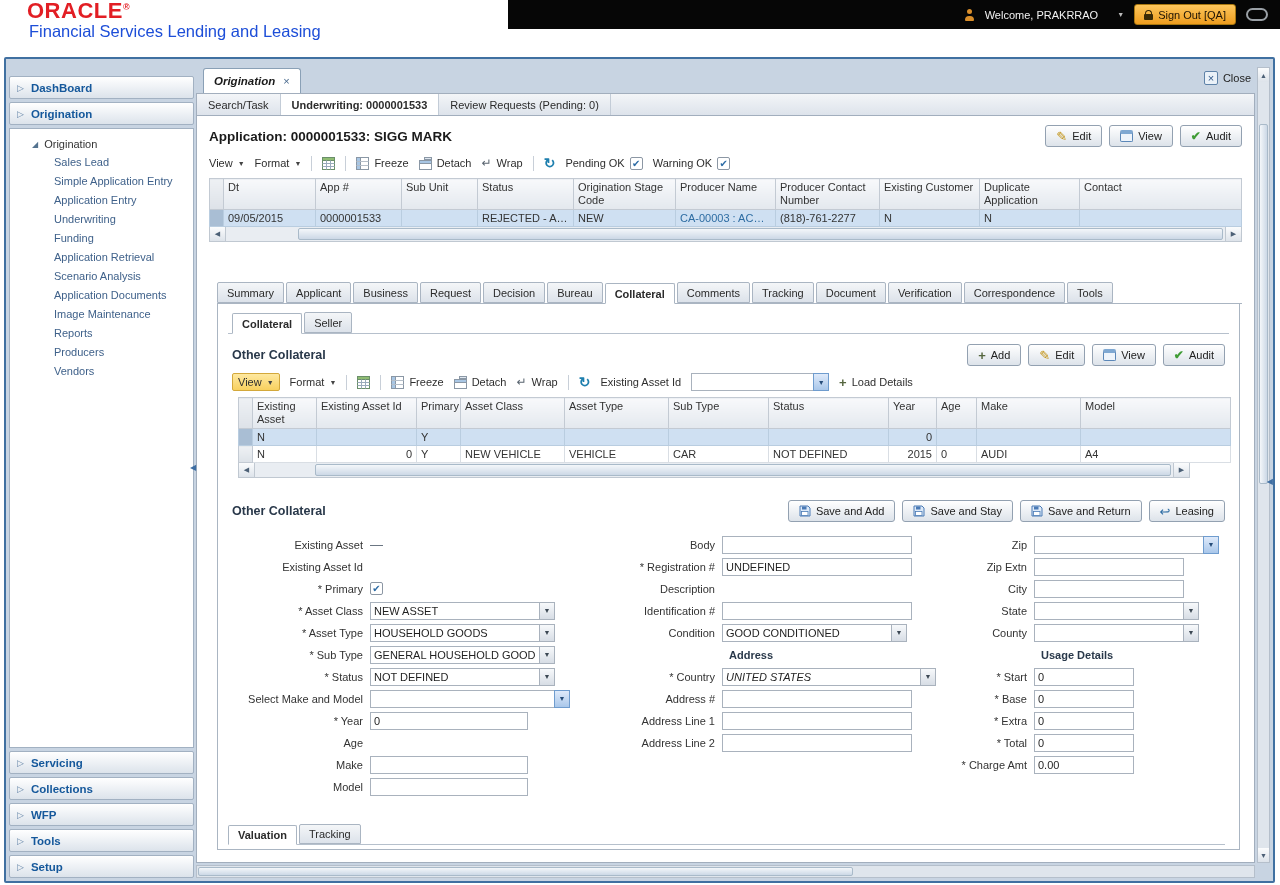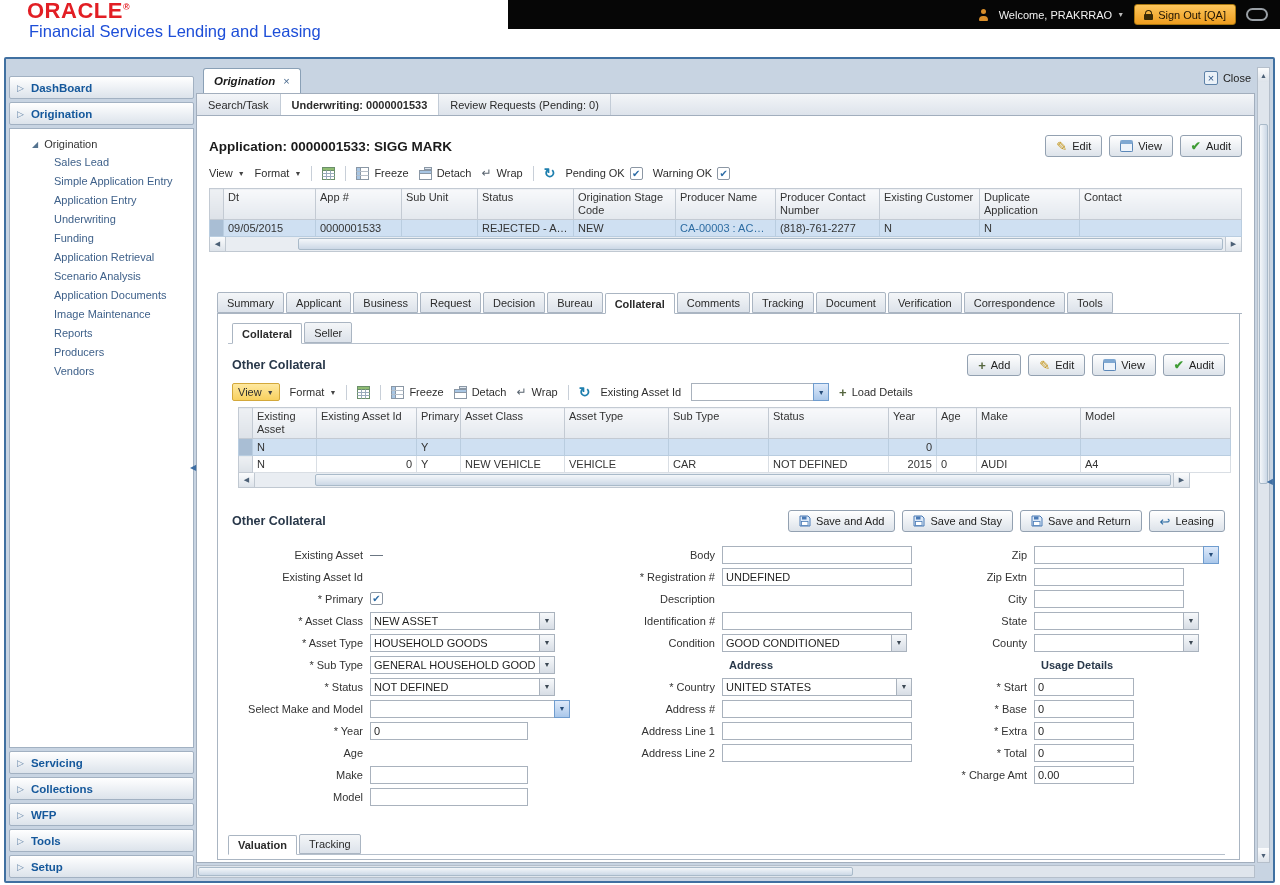--- a/index.html
+++ b/index.html
@@ -9,21 +9,21 @@
 
   
   .hdr{position:absolute;top:0;left:0;width:1280px;height:57px;background:#fff;}
   .logo{position:absolute;left:27px;top:-2px;font-size:22px;font-weight:bold;color:#e21e24;letter-spacing:.5px;}
   .logo .reg{font-size:9px;vertical-align:super;}
   .tagline{position:absolute;left:29px;top:22px;font-size:16.5px;color:#1d4ed8;}
   .blackbar{position:absolute;top:0;left:508px;right:0;height:29px;background:#060606;display:flex;align-items:center;justify-content:flex-end;gap:10px;padding:0 12px;}
   .person{width:11px;height:12px;position:relative;flex:none;}
   .person:before{content:"";position:absolute;left:3px;top:0;width:5px;height:5px;border-radius:50%;background:#d98e2b;}
   .person:after{content:"";position:absolute;left:1px;bottom:0;width:9px;height:5px;border-radius:4px 4px 1px 1px;background:#d98e2b;}
-  .welcome{color:#f2f2f2;display:flex;align-items:center;gap:5px;cursor:pointer;white-space:nowrap;}
+  .welcome{color:#f2f2f2;display:flex;align-items:center;gap:19px;cursor:pointer;white-space:nowrap;}
   .welcome .car{font-size:7px;color:#bbb;}
   .signout{display:flex;align-items:center;gap:5px;height:21px;padding:0 9px;background:linear-gradient(#fdc65c,#ee9d1f);border:1px solid #a8770f;border-radius:3px;color:#1d1304;cursor:pointer;white-space:nowrap;}
   .lock{width:9px;height:10px;position:relative;flex:none;}
   .lock:before{content:"";position:absolute;left:1px;top:0;width:5px;height:5px;border:1.5px solid #3a2a06;border-bottom:none;border-radius:4px 4px 0 0;}
   .lock:after{content:"";position:absolute;left:0;top:4px;width:9px;height:6px;background:#3a2a06;border-radius:1px;}
   .cloud{width:22px;height:13px;border:2.5px solid #9aa0a6;border-radius:8px;flex:none;}
 
   
   .frame{position:absolute;top:57px;left:4px;width:1271px;height:826px;background:#c8d4e2;border:2px solid #4070a1;border-radius:2px;}
   .sidebar{position:absolute;left:3px;top:17px;bottom:3px;width:185px;display:flex;flex-direction:column;}
@@ -37,21 +37,21 @@
   
   .content{position:absolute;left:190px;top:8px;right:18px;bottom:18px;}
   .wtabbar{position:relative;height:26px;}
   .wtab{position:absolute;left:7px;bottom:0;height:25px;display:flex;align-items:center;gap:8px;padding:0 10px;background:#fff;border:1px solid #8aa0b6;border-bottom:none;border-radius:3px 3px 0 0;font-weight:bold;font-style:italic;font-size:11.5px;color:#1a1a1a;cursor:pointer;}
   .wtab .x{font-style:normal;font-weight:normal;font-size:11px;color:#47688c;cursor:pointer;}
   .closebox{position:absolute;right:4px;top:4px;display:flex;align-items:center;gap:5px;cursor:pointer;color:#222;}
   .closebox .xic{width:14px;height:14px;border:1px solid #5e82a8;border-radius:2px;background:#eaf1f8;color:#30598a;font-size:11px;line-height:12px;text-align:center;}
   .tabstrip{height:22px;background:linear-gradient(#f3f5f8,#dde3eb);border:1px solid #a2aebd;border-bottom:none;display:flex;}
   .mtab{display:flex;align-items:center;padding:0 11px;color:#2b2b2b;border-right:1px solid #c3ccd7;cursor:pointer;white-space:nowrap;}
   .mtab.active{background:#fff;font-weight:bold;}
-  .panel{position:absolute;left:0;right:0;top:48px;bottom:0;background:#fff;border:1px solid #a2aebd;padding:19px 12px;overflow:hidden;}
+  .panel{position:absolute;left:0;right:0;top:48px;bottom:0;background:#fff;border:1px solid #a2aebd;padding:9px 12px;overflow:hidden;}
 
   
   .trow{display:flex;align-items:center;justify-content:space-between;}
   .apptitle{font-size:13.5px;font-weight:bold;color:#1a1a1a;}
   .btnrow{display:flex;gap:7px;}
   .btn{display:inline-flex;align-items:center;gap:5px;height:22px;padding:0 10px;background:linear-gradient(#ffffff,#dde3ea);border:1px solid #93a1b1;border-radius:3px;color:#222;cursor:pointer;white-space:nowrap;}
   .gly{flex:none;line-height:1;}
   .pencil{color:#c09010;font-size:13px;}
   .check{color:#3f9c35;font-weight:bold;font-size:12px;}
   .ic-win{flex:none;width:13px;height:12px;border:1px solid #5b87b8;border-top:4px solid #7fa8d2;border-radius:2px;background:#eef4fb;}
@@ -645,21 +645,21 @@
                   <input class="fi" style="width: 169px;" readonly="" value="GOOD CONDITIONED">
                   <span class="cbtn">▼</span>
                 </span>
               </div>
             <div class="frow subhdr">
                 <span>Address</span>
               </div>
             <div class="frow">
                 <span class="flab">* Country</span>
                 <span class="combo">
-                  <input class="fi" style="width: 174px;" readonly="" value="UNITED STATES">
+                  <input class="fi" style="width: 198px; font-style: italic;" readonly="" value="UNITED STATES">
                   <span class="cbtn">▼</span>
                 </span>
               </div>
             <div class="frow">
                 <span class="flab">Address #</span>
                 <input class="fi" style="width: 190px;" value="">
               </div>
             <div class="frow">
                 <span class="flab">Address Line 1</span>
                 <input class="fi" style="width: 190px;" value="">

